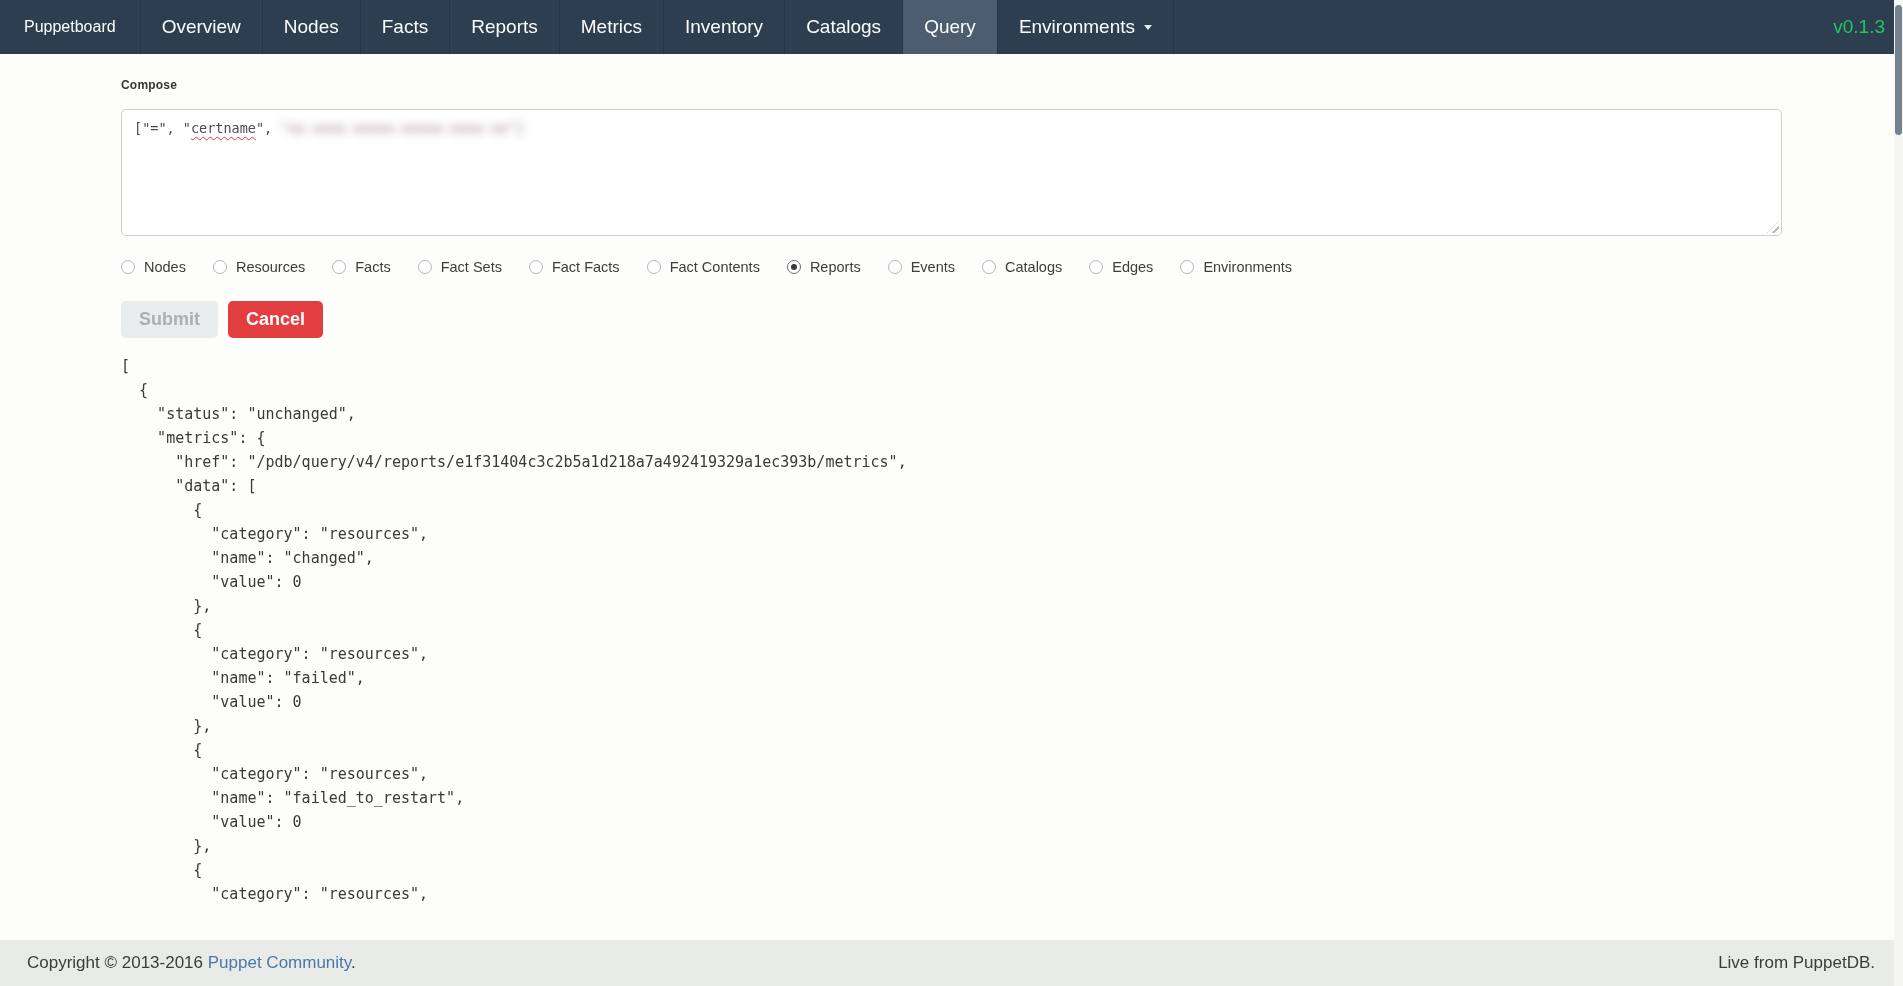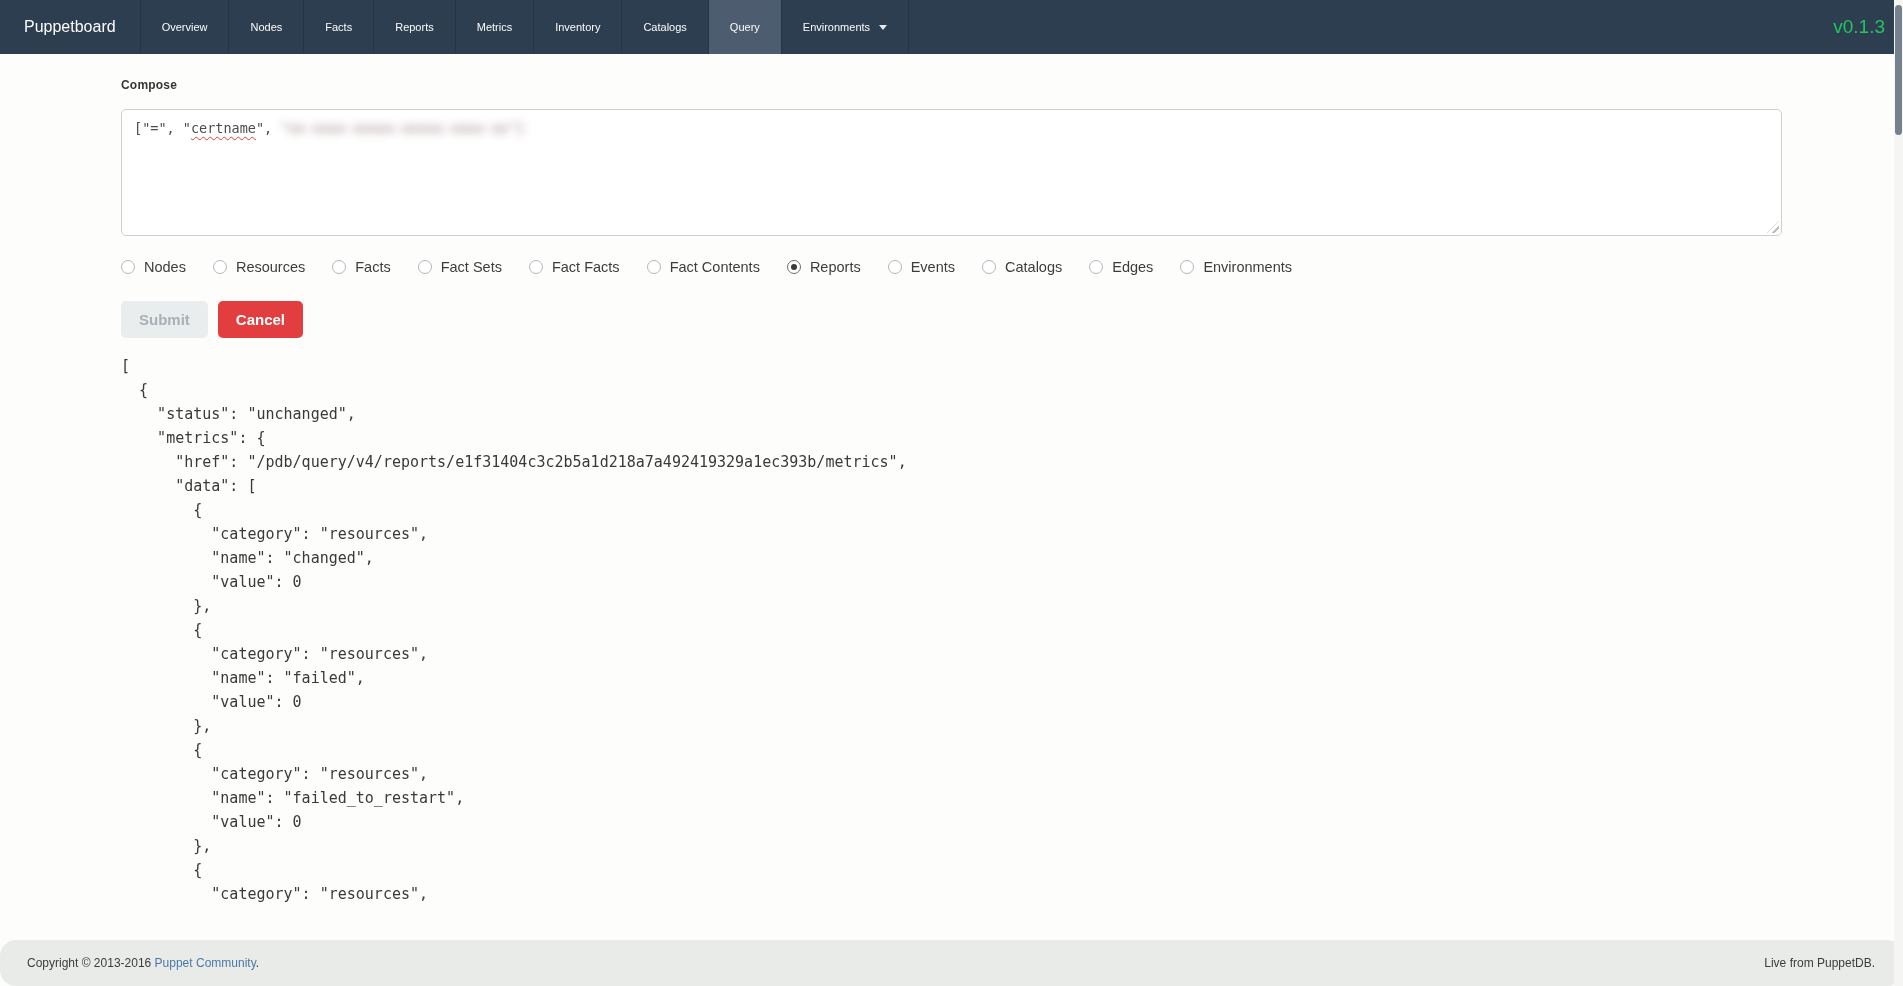--- a/index.html
+++ b/index.html
@@ -17,21 +17,21 @@
     background: #2d3e50;
     display: flex;
     align-items: stretch;
     color: #ffffff;
     justify-content: center;
   }
   .nav-cell {
     display: flex;
     align-items: center;
     padding: 15px 21px;
-    font-size: 11px;
+    font-size: 19px;
     color: #fcfcfc;
     border-right: 1px solid #24344a;
     cursor: pointer;
     white-space: nowrap;
   }
   .nav-cell.brand { padding: 0 24px; font-size: 16px; }
   .nav-cell.active { background: #4d5d6f; }
   .caret {
     display: inline-block;
     margin-left: 9px;
@@ -124,21 +124,21 @@
   }
 
   
   .button-row {
     margin-top: 26px;
     display: flex;
     gap: 10px;
   }
   .btn {
     font-family: "Liberation Sans", sans-serif;
-    font-size: 15px;
+    font-size: 18px;
     font-weight: 700;
     padding: 9px 18px;
     border: none;
     border-radius: 5px;
     cursor: pointer;
     line-height: 19px;
   }
   .btn-submit { background: #eaeded; color: #a9b1b6; }
   .btn-cancel { background: #e23e40; color: #ffffff; }
 
@@ -156,24 +156,23 @@
   
   .footer {
     position: fixed;
     left: 0; right: 0; bottom: 0;
     height: 46px;
     background: #e9ebe8;
     display: flex;
     align-items: center;
     justify-content: space-between;
     padding: 0 28px 0 27px;
-    font-size: 12px;
+    font-size: 17px;
     color: #3c3c3c;
     z-index: 5;
-    border-radius: 16px;
   }
   .footer a.footer-link {
     color: #4a79a8;
     text-decoration: none;
     cursor: pointer;
   }
 
   
   .scrollbar-track {
     position: fixed;

